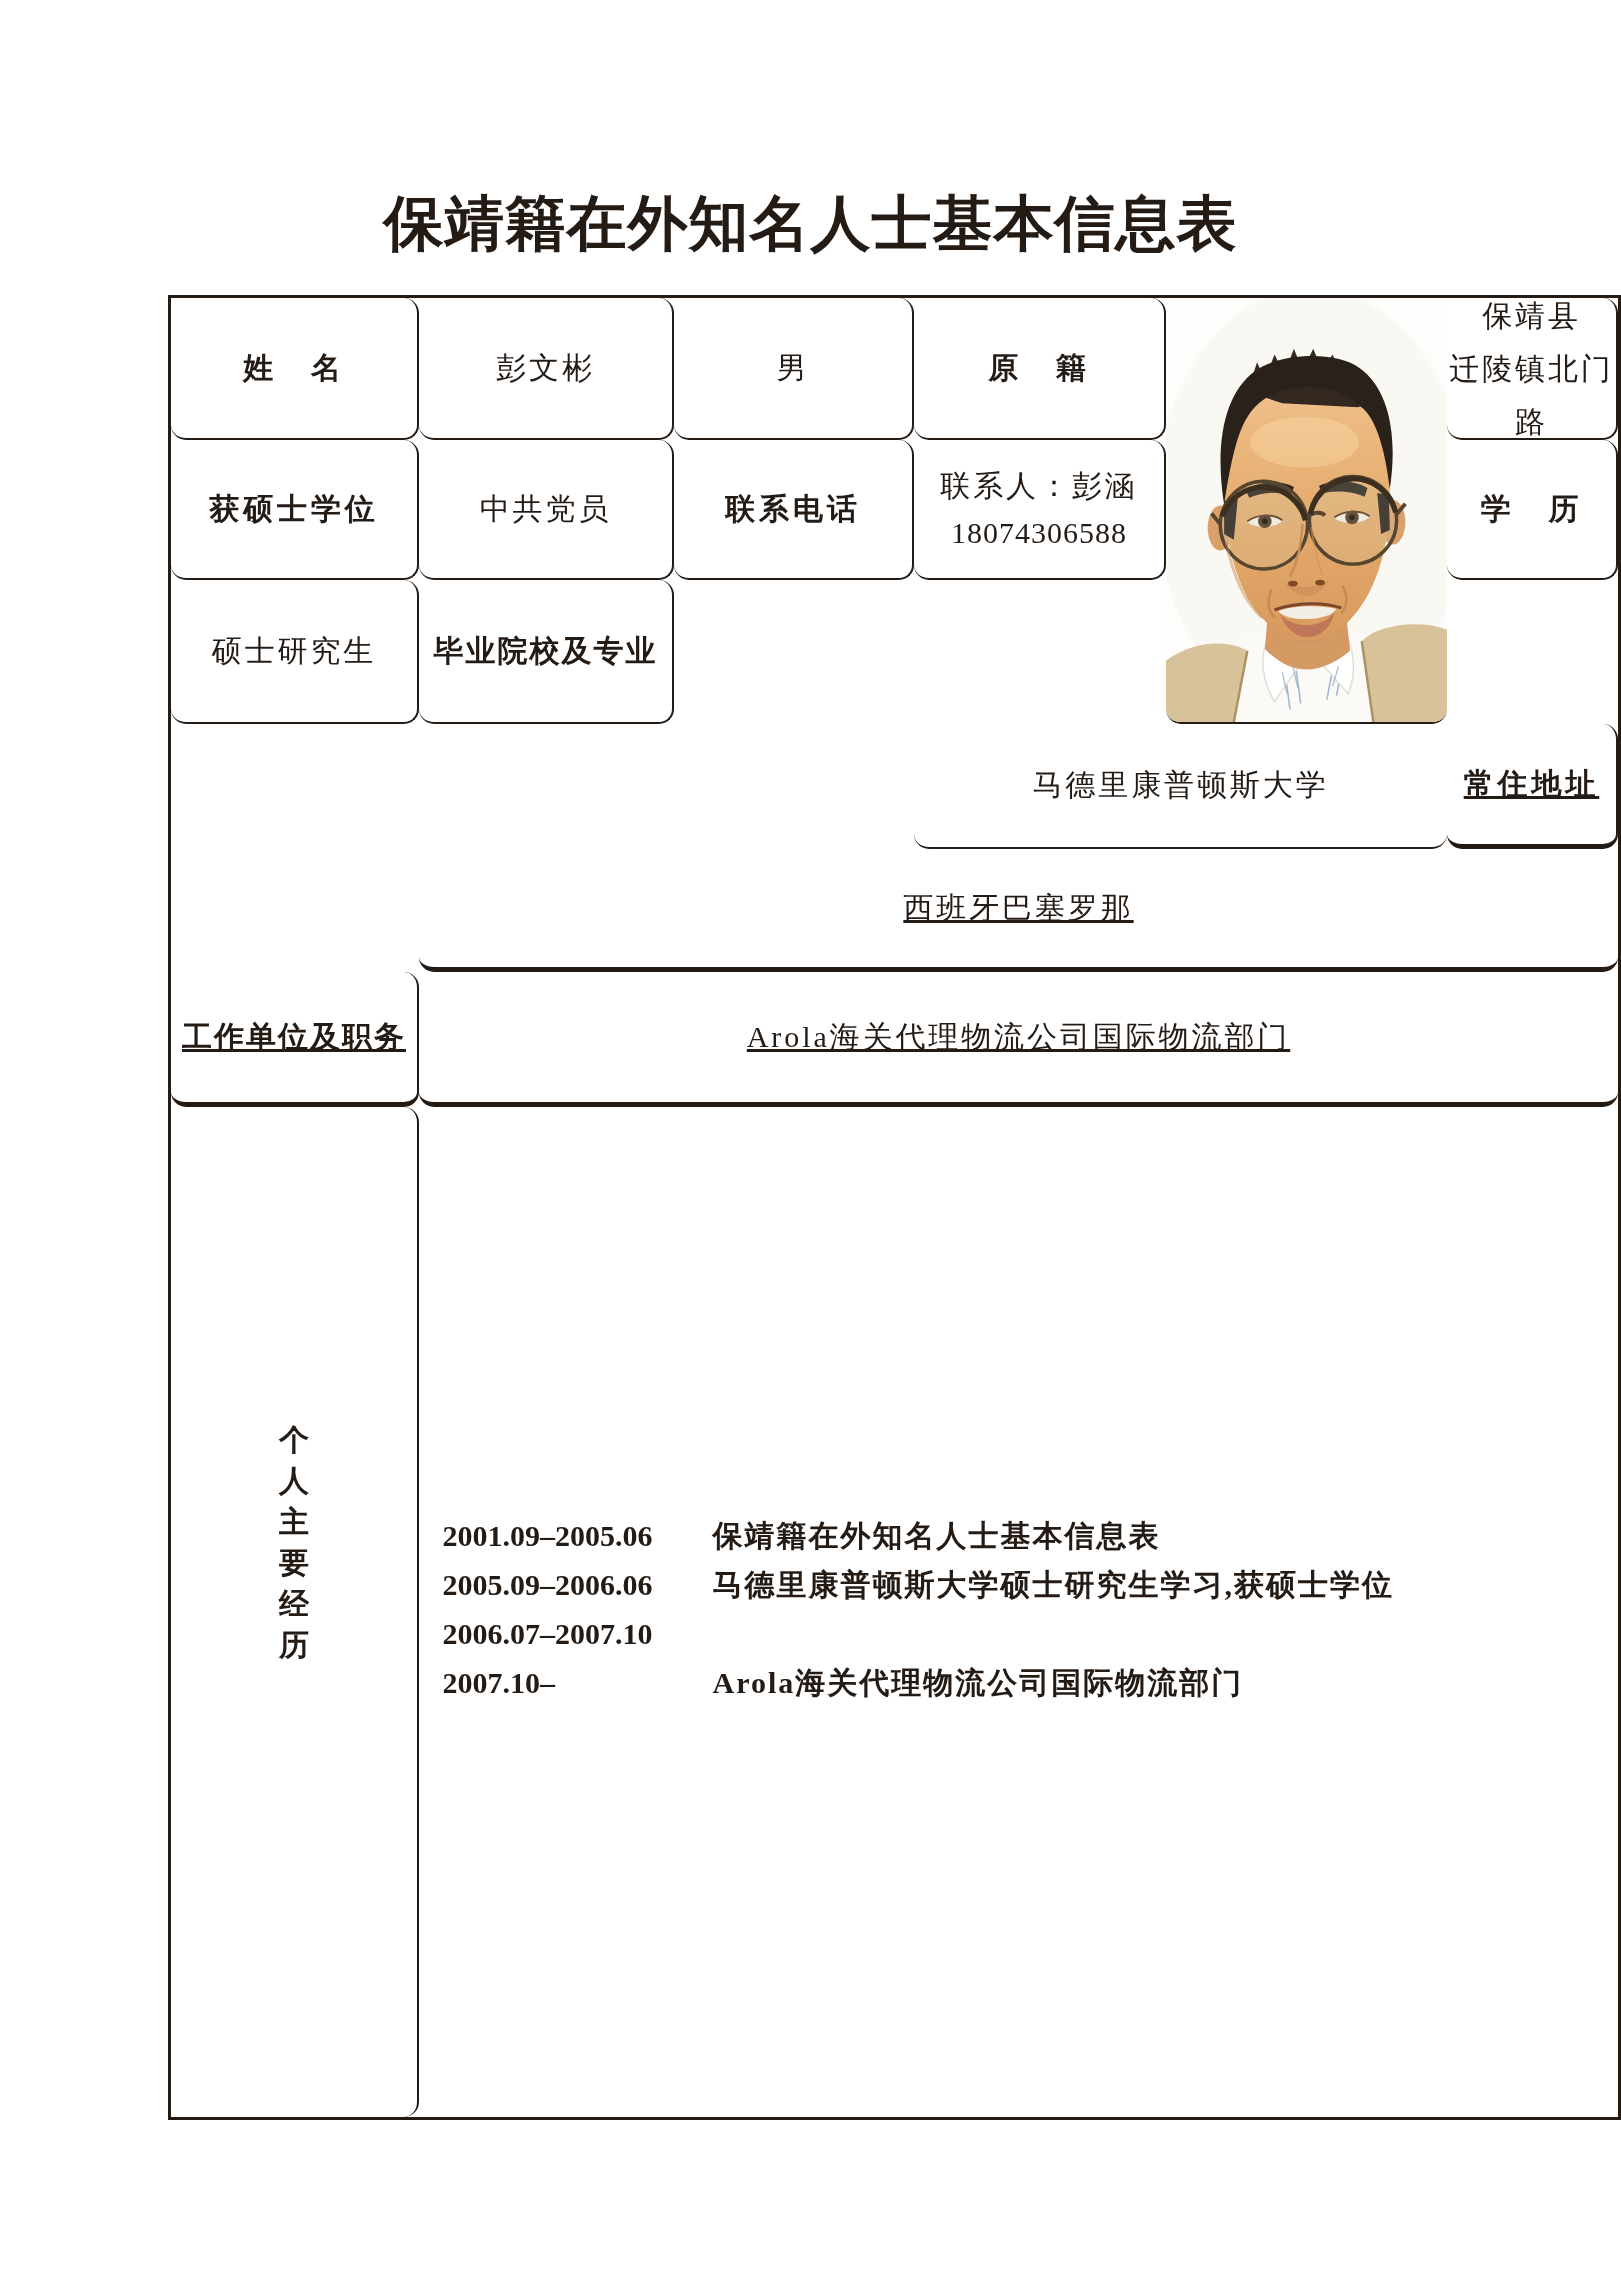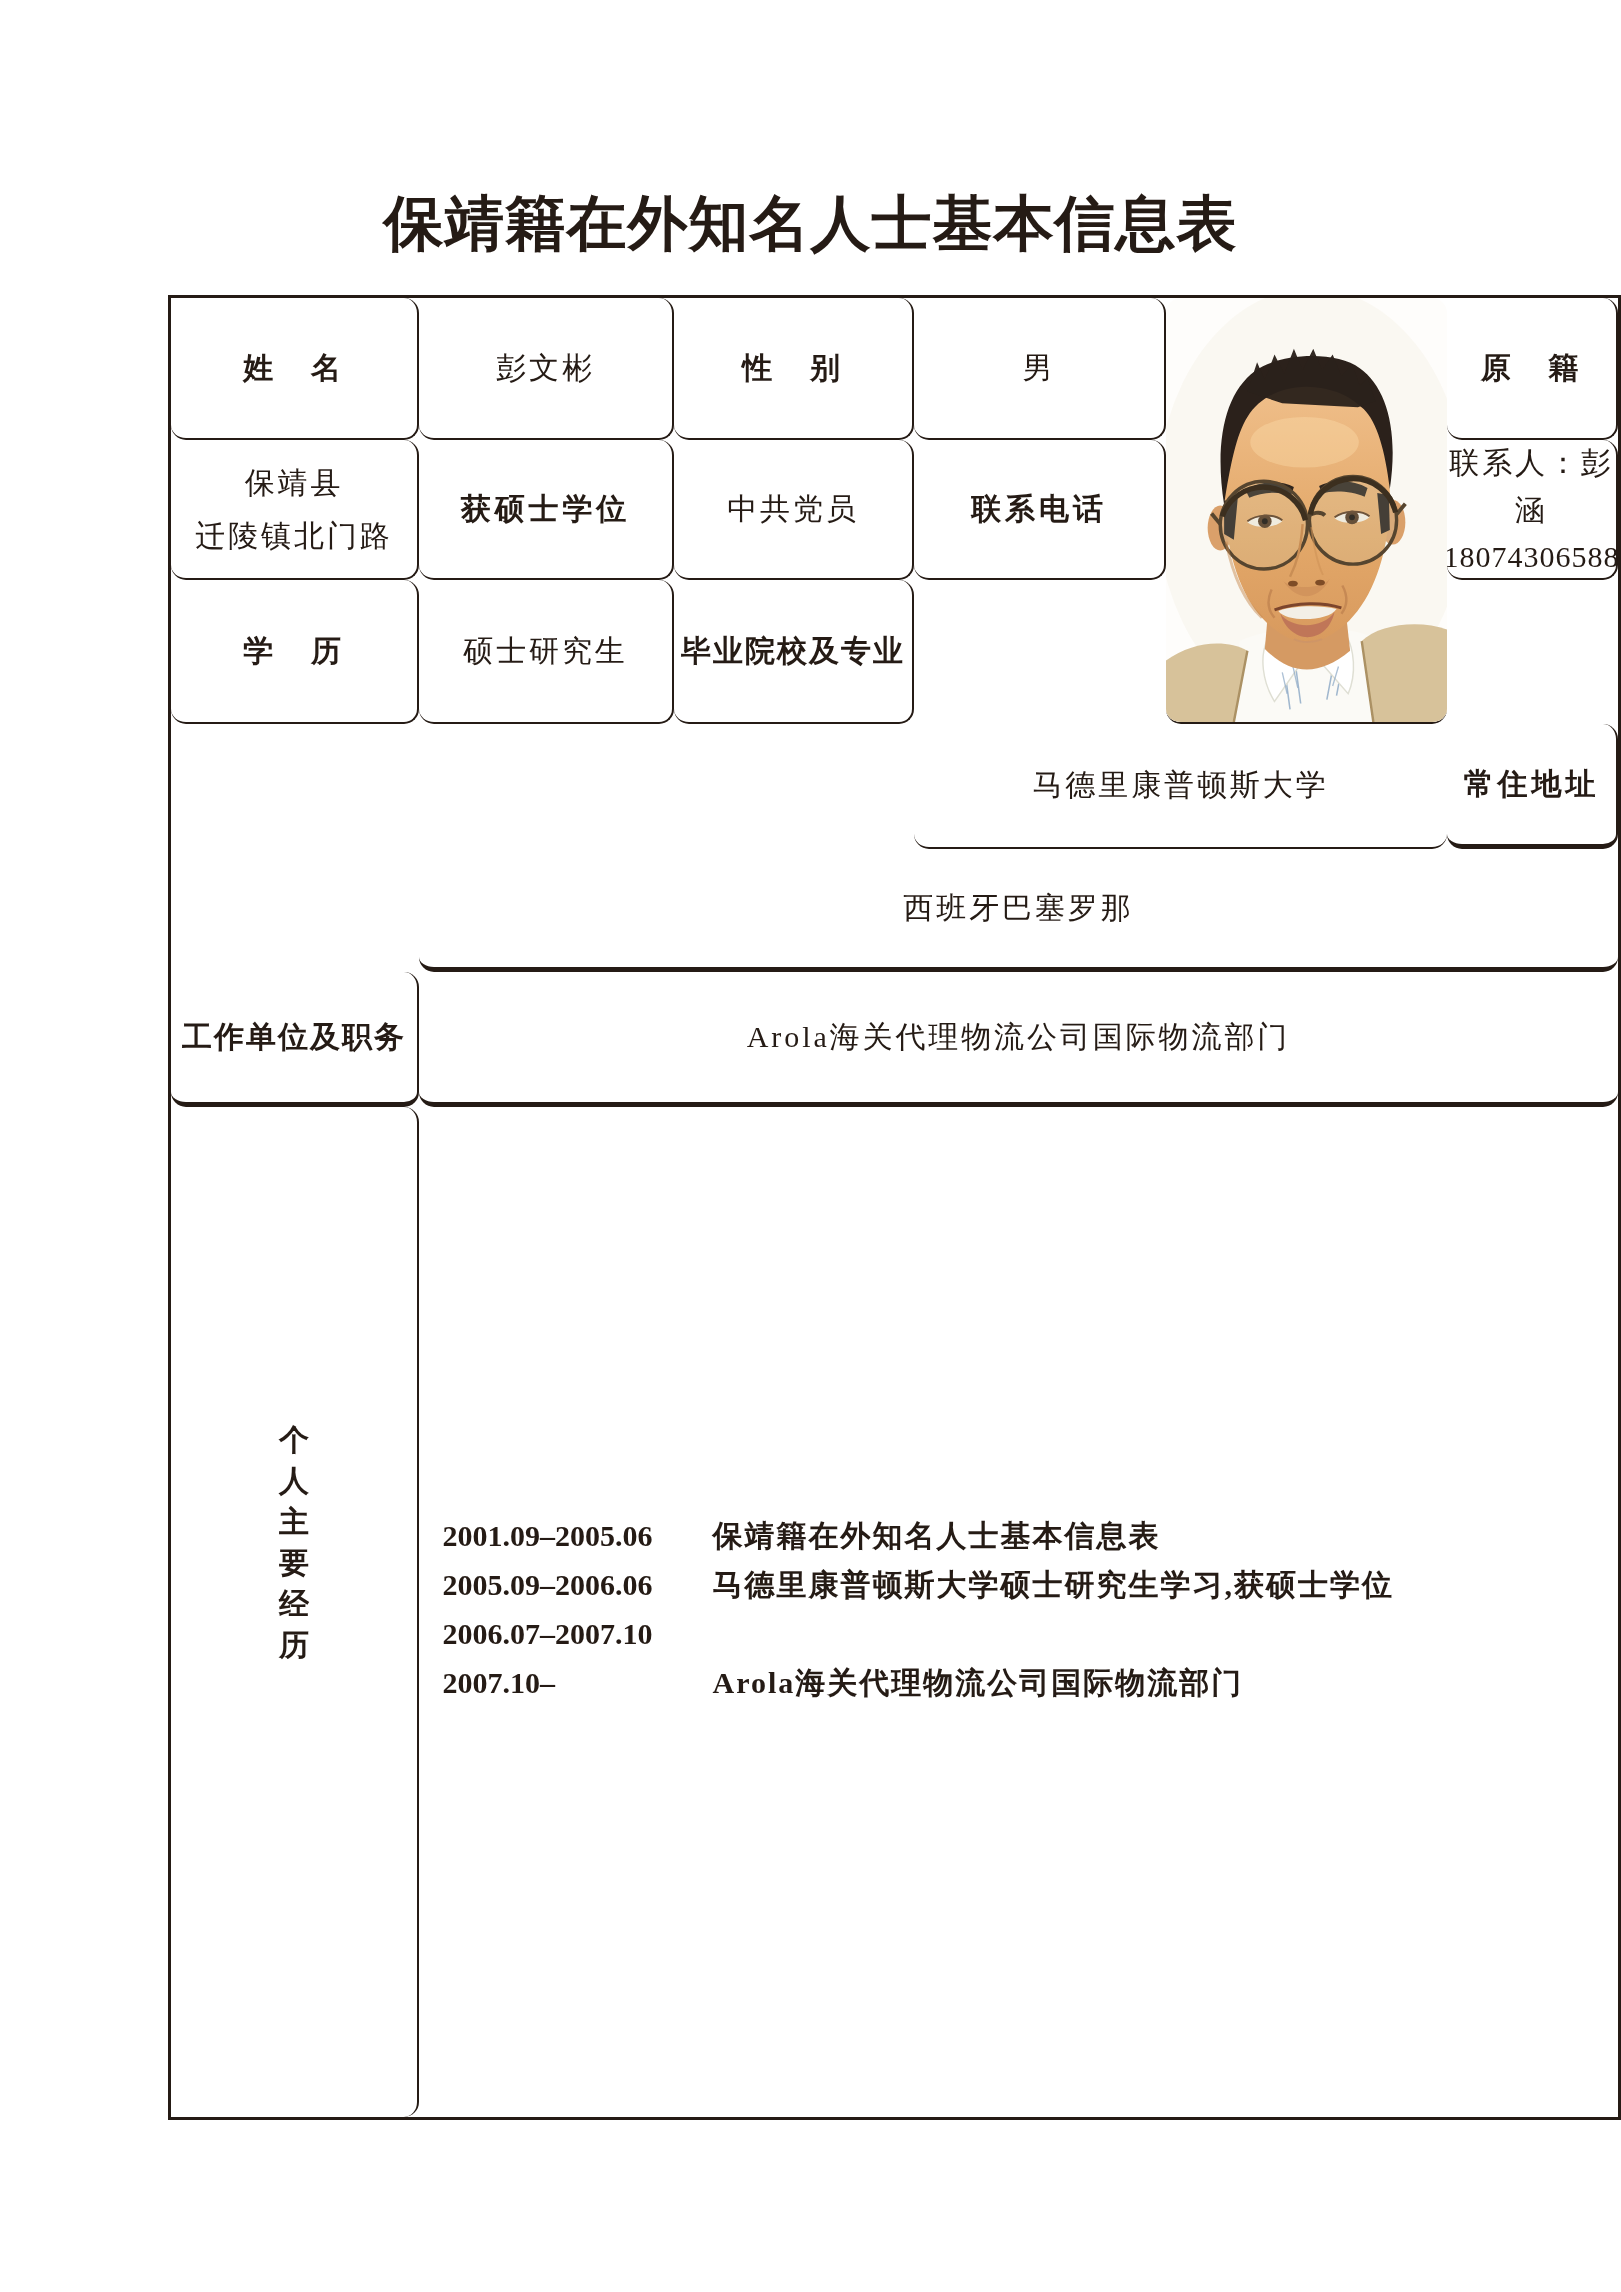--- a/index.html
+++ b/index.html
@@ -42,21 +42,21 @@
     display:flex;
     align-items:center;
     justify-content:center;
     text-align:center;
     font-size:30px;
     line-height:1.35;
     overflow:hidden;
     border-radius:15px;
   }
   .cell.last-col{border-right:none;}
-  .cell.thick-b{border-bottom-width:5.9px;}
+  .cell.thick-b{border-bottom-width:5.9px;text-decoration:underline;}
   .lbl{font-weight:bold;letter-spacing:3.9px;}
   .lbl7{letter-spacing:2px;}
   .val{letter-spacing:2.9px;}
   .val-num{letter-spacing:1px;}
   .two-line{display:flex;flex-direction:column;justify-content:center;}
   .two-line .ln{display:block;line-height:47px;}
   .origin-cell .ln{line-height:53px;}
   .photo-cell{
     grid-column:5;
     grid-row:1 / span 3;
@@ -101,21 +101,20 @@
 <body>
 
 <div class="page">
 
   <h1 class="title">保靖籍在外知名人士基本信息表</h1>
 
   <div class="form-table">
 
     <div class="cell lbl">姓　名</div>
     <div class="cell val">彭文彬</div>
-    <div class="cell lbl">性　别</div>
     <div class="cell val">男</div>
 
     <div class="cell photo-cell">
       <svg viewBox="0 0 290 435" preserveAspectRatio="none" aria-hidden="true">
         <defs>
           <linearGradient id="faceGrad" x1="0" y1="0" x2="0" y2="1">
             <stop offset="0" stop-color="#f0c08c"></stop>
             <stop offset="0.6" stop-color="#e3a869"></stop>
             <stop offset="1" stop-color="#d89a5e"></stop>
           </linearGradient>

